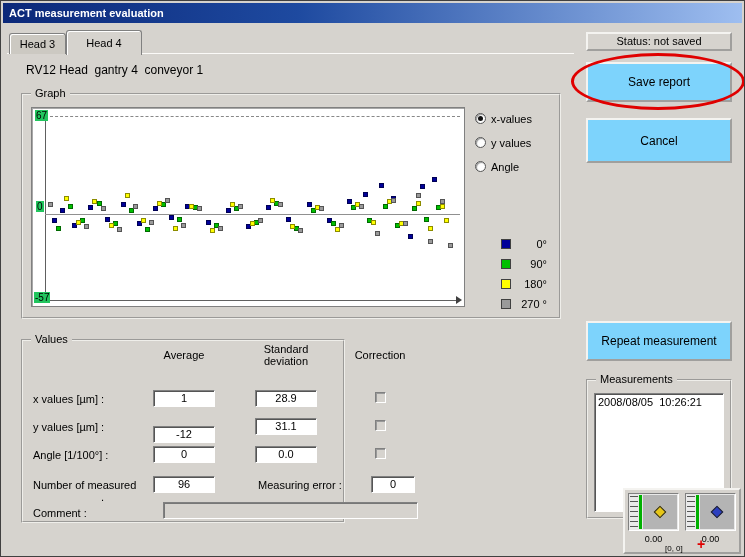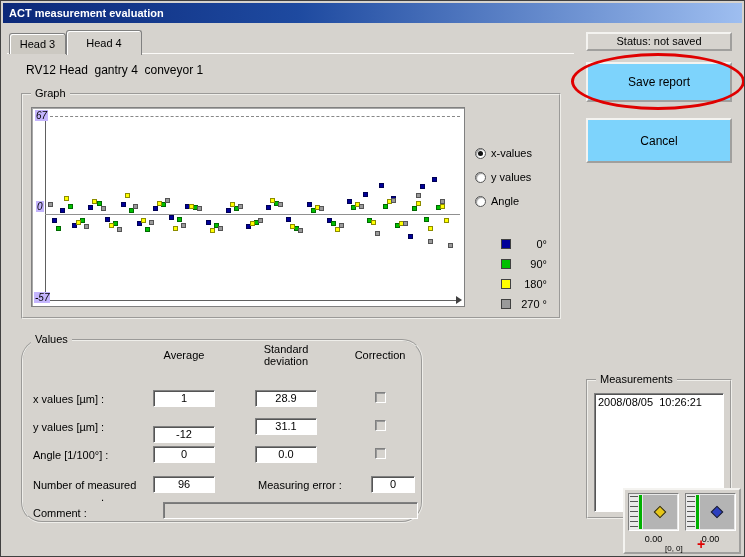--- a/index.html
+++ b/index.html
@@ -22,42 +22,42 @@
   .tab2 { left:65px; top:29px; width:76px; height:25px; padding-top:6px; z-index:3; }
   .tabline { position:absolute; left:6px; top:52px; width:567px; height:1px; background:#fbfaf8; z-index:1; }
   .subtitle { position:absolute; left:25px; top:62px; font-size:12px; white-space:pre; }
 
   .group { position:absolute; border:2px groove #efeeea; }
   .group-label { position:absolute; top:-8px; left:8px; background:#d6d3ce; padding:0 4px; }
 
   .graph-group { left:20px; top:92px; width:540px; height:226px; }
   .plot { position:absolute; left:8px; top:12px; width:434px; height:200px; background:#fff;
           border:1px solid #808080; box-shadow:inset 1px 1px 0 #a8a8a8; }
-  .ylab { position:absolute; font-size:10px; z-index:5; background:#c4b5fd; padding:0 1px;font-style:italic; }
+  .ylab { position:absolute; font-size:10px; z-index:5; background:#22c55e; padding:0 1px; }
   .ylab-top { top:2px; left:3px; }
   .ylab-zero { top:93px; left:4px; }
   .ylab-bottom { bottom:3px; left:2px; }
   .vaxis { position:absolute; left:13px; top:6px; bottom:4px; width:1px; background:#606060; }
   .xaxis { position:absolute; left:13px; right:4px; bottom:5px; height:1px; background:#606060; }
   .xarrow { position:absolute; right:2px; bottom:2px; width:0; height:0;
             border-left:6px solid #404040; border-top:4px solid transparent; border-bottom:4px solid transparent; }
   .grid-solid { position:absolute; left:13px; right:4px; height:1px; background:#909090; }
   .grid-dash { position:absolute; left:13px; right:4px; height:0; border-top:1px dashed #888; }
   .pt { position:absolute; width:5px; height:5px; border:1px solid rgba(0,0,0,.45); }
 
-  .radio-row { position:absolute; left:452px; display:flex; align-items:center; cursor:default;margin-top:34px; }
+  .radio-row { position:absolute; left:452px; display:flex; cursor:default; }
   .radio { width:11px; height:11px; border-radius:50%; background:#fff; border:1px solid #555;
            box-shadow:inset 1px 1px 1px #999; margin-right:5px; position:relative; flex:0 0 auto; }
   .radio.on::after { content:""; position:absolute; left:2px; top:2px; width:5px; height:5px;
                      border-radius:50%; background:#111; }
   .legend-item { position:absolute; display:flex; align-items:center; }
   .swatch { width:10px; height:10px; border:1px solid #404040; flex:0 0 auto; }
   .llabel { display:inline-block; width:36px; text-align:right; white-space:pre; }
 
-  .values-group { left:20px; top:338px; width:402px; height:184px;border-radius:21px; }
+  .values-group { left:20px; top:338px; width:324px; height:184px; }
   .colhdr { position:absolute; text-align:center; }
   .vlabel { position:absolute; left:10px; }
   .field { position:absolute; width:62px; height:17px; background:#fff; text-align:center;
            line-height:14px; border:1px solid; border-color:#808080 #fff #fff #808080;
            box-shadow:inset 1px 1px 0 #555; }
   .checkbox { position:absolute; width:11px; height:11px; background:#d6d3ce;
               border:1px solid; border-color:#808080 #fff #fff #808080; box-shadow:inset 1px 1px 0 #999; }
   .comment-field { position:absolute; left:140px; top:161px; width:255px; height:17px; background:#d6d3ce;
                    border:1px solid; border-color:#808080 #fff #fff #808080; box-shadow:inset 1px 1px 0 #777; }
 
@@ -287,20 +287,21 @@
     <div class="vlabel" style="top:166px">Comment :</div>
     <div class="comment-field"></div>
   </div>
 
   <div class="status-box">Status: not saved</div>
 
   <button class="btn btn-save">Save report</button>
   <div class="ellipse" style="border-color: rgb(224, 0, 0);"></div>
 
   <button class="btn btn-cancel">Cancel</button>
+  <button class="btn btn-repeat">Repeat measurement</button>
 
   <div class="group meas-group">
     <span class="group-label">Measurements</span>
     <div class="listbox">
       <div class="list-item">2008/08/05  10:26:21</div>
     </div>
   </div>
 
   <div class="widget">
     <div class="disp disp1">

